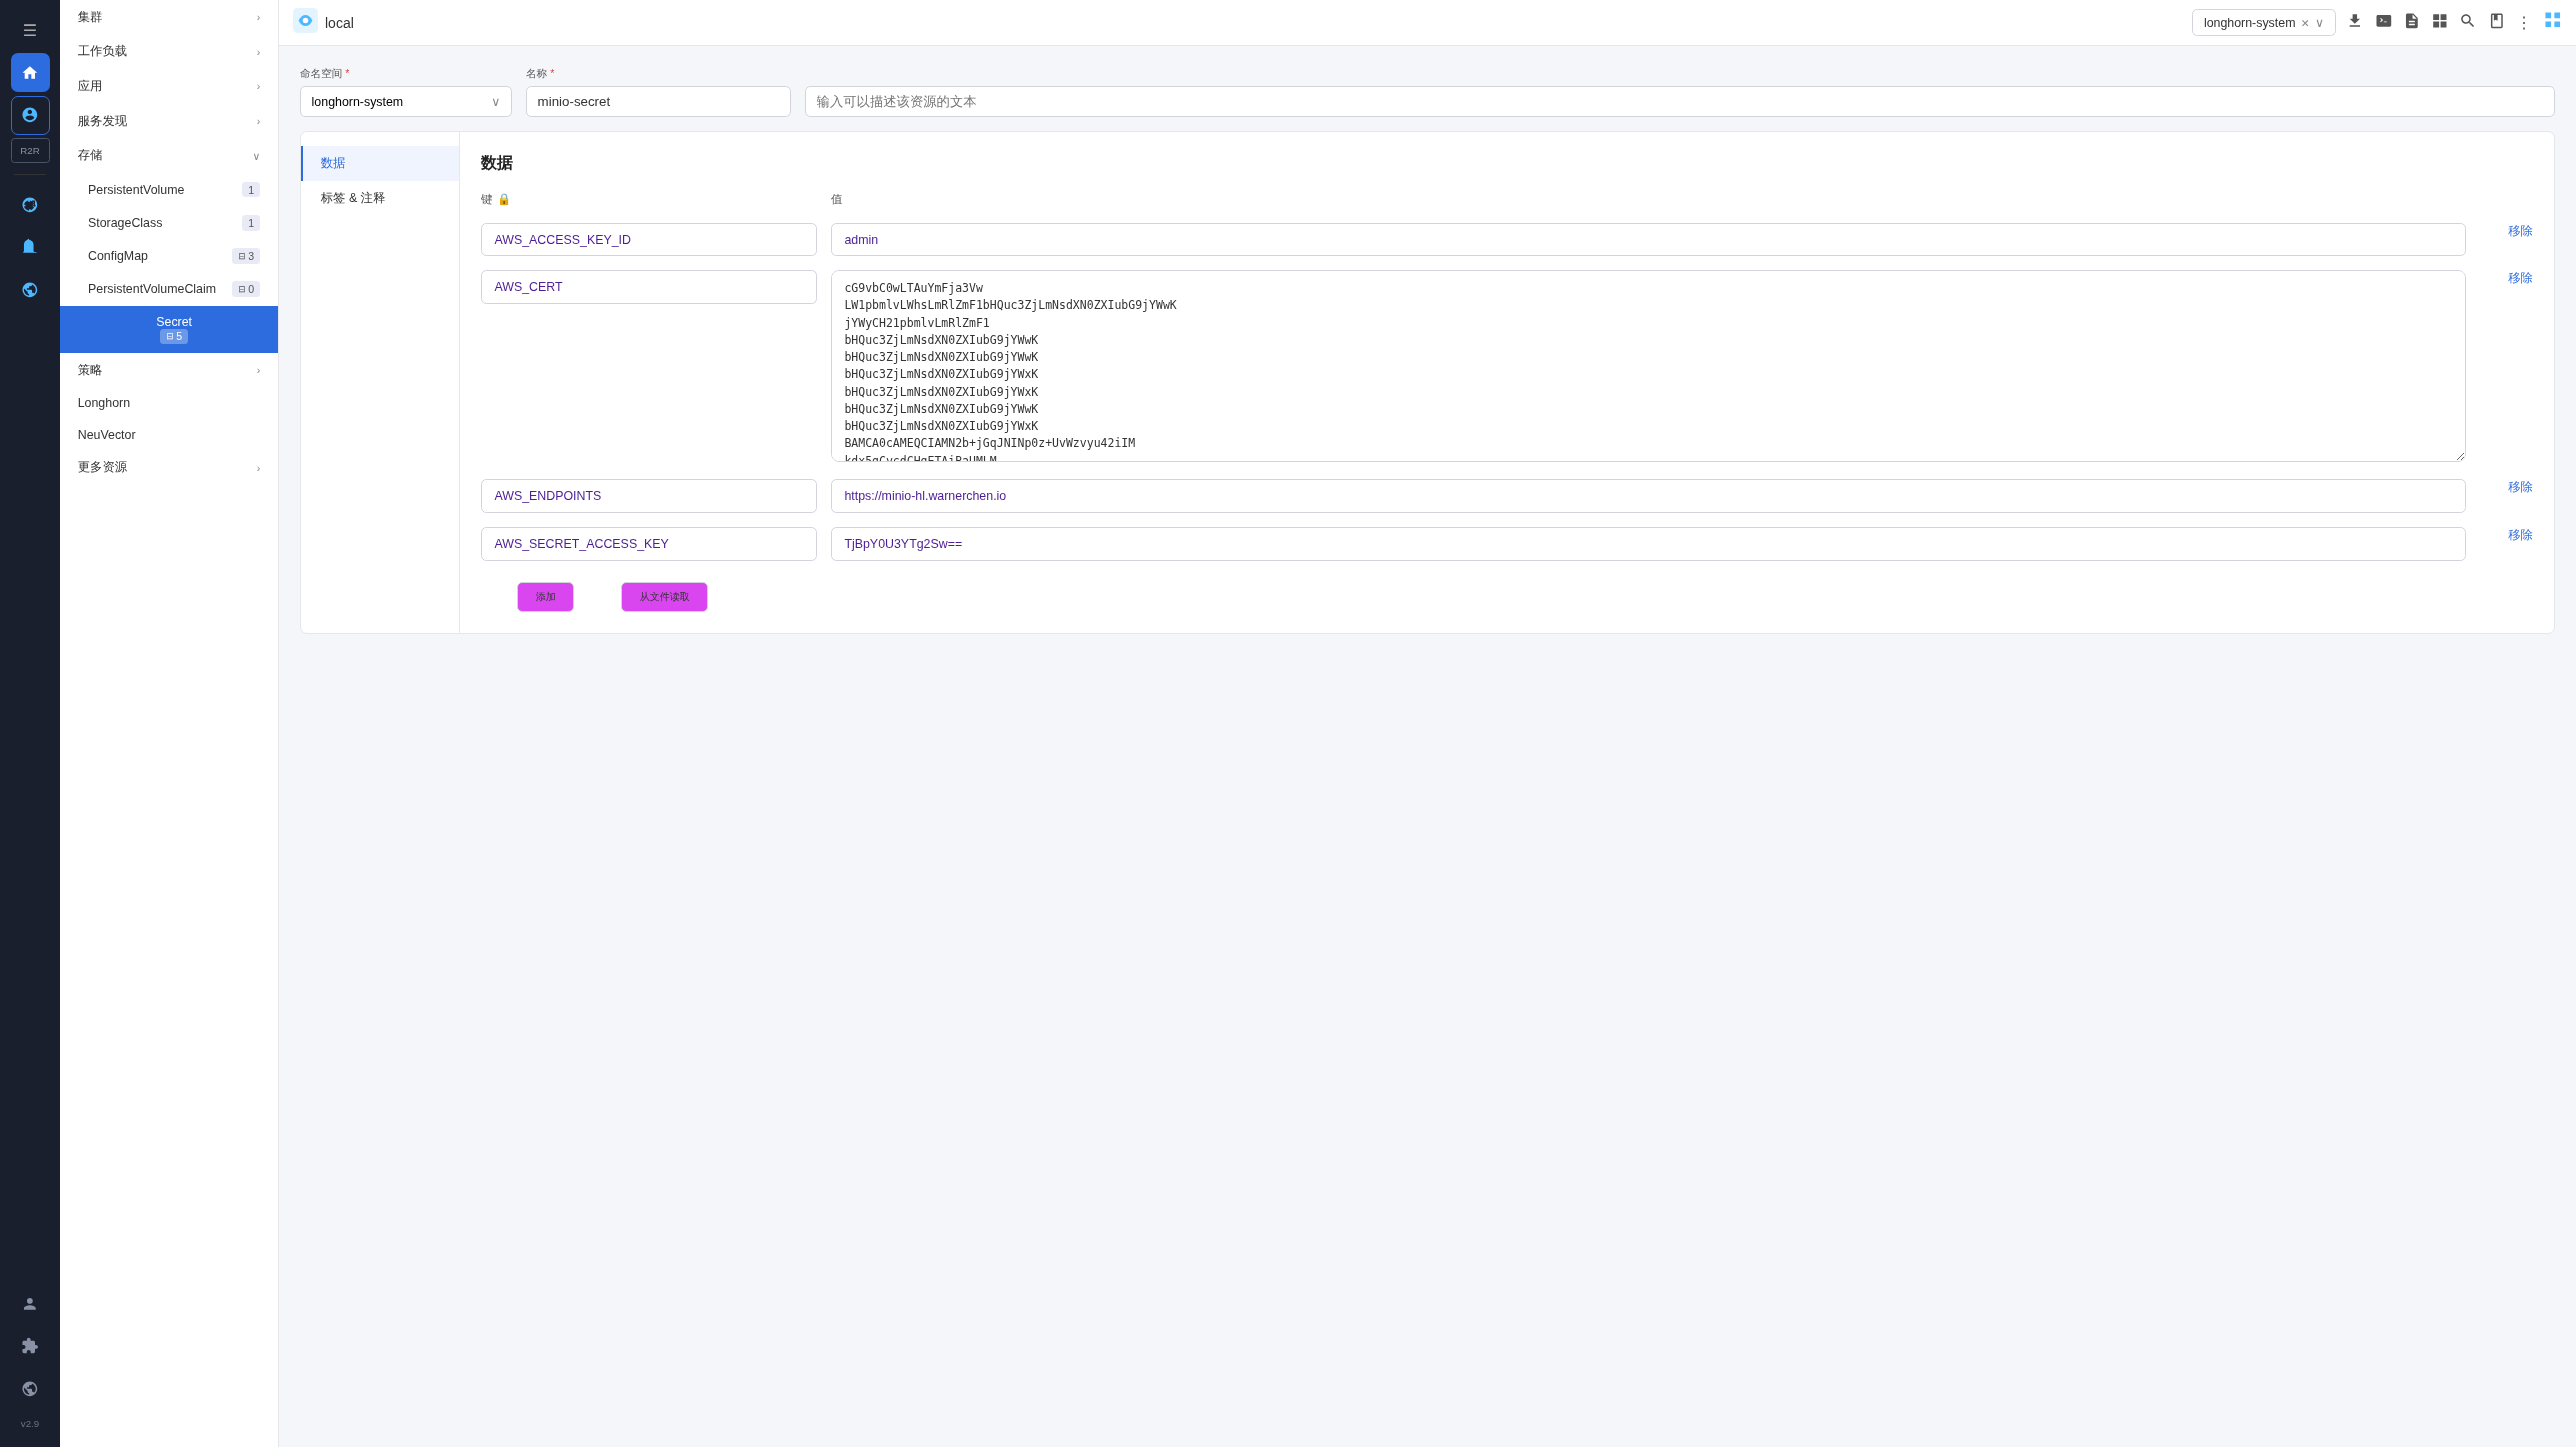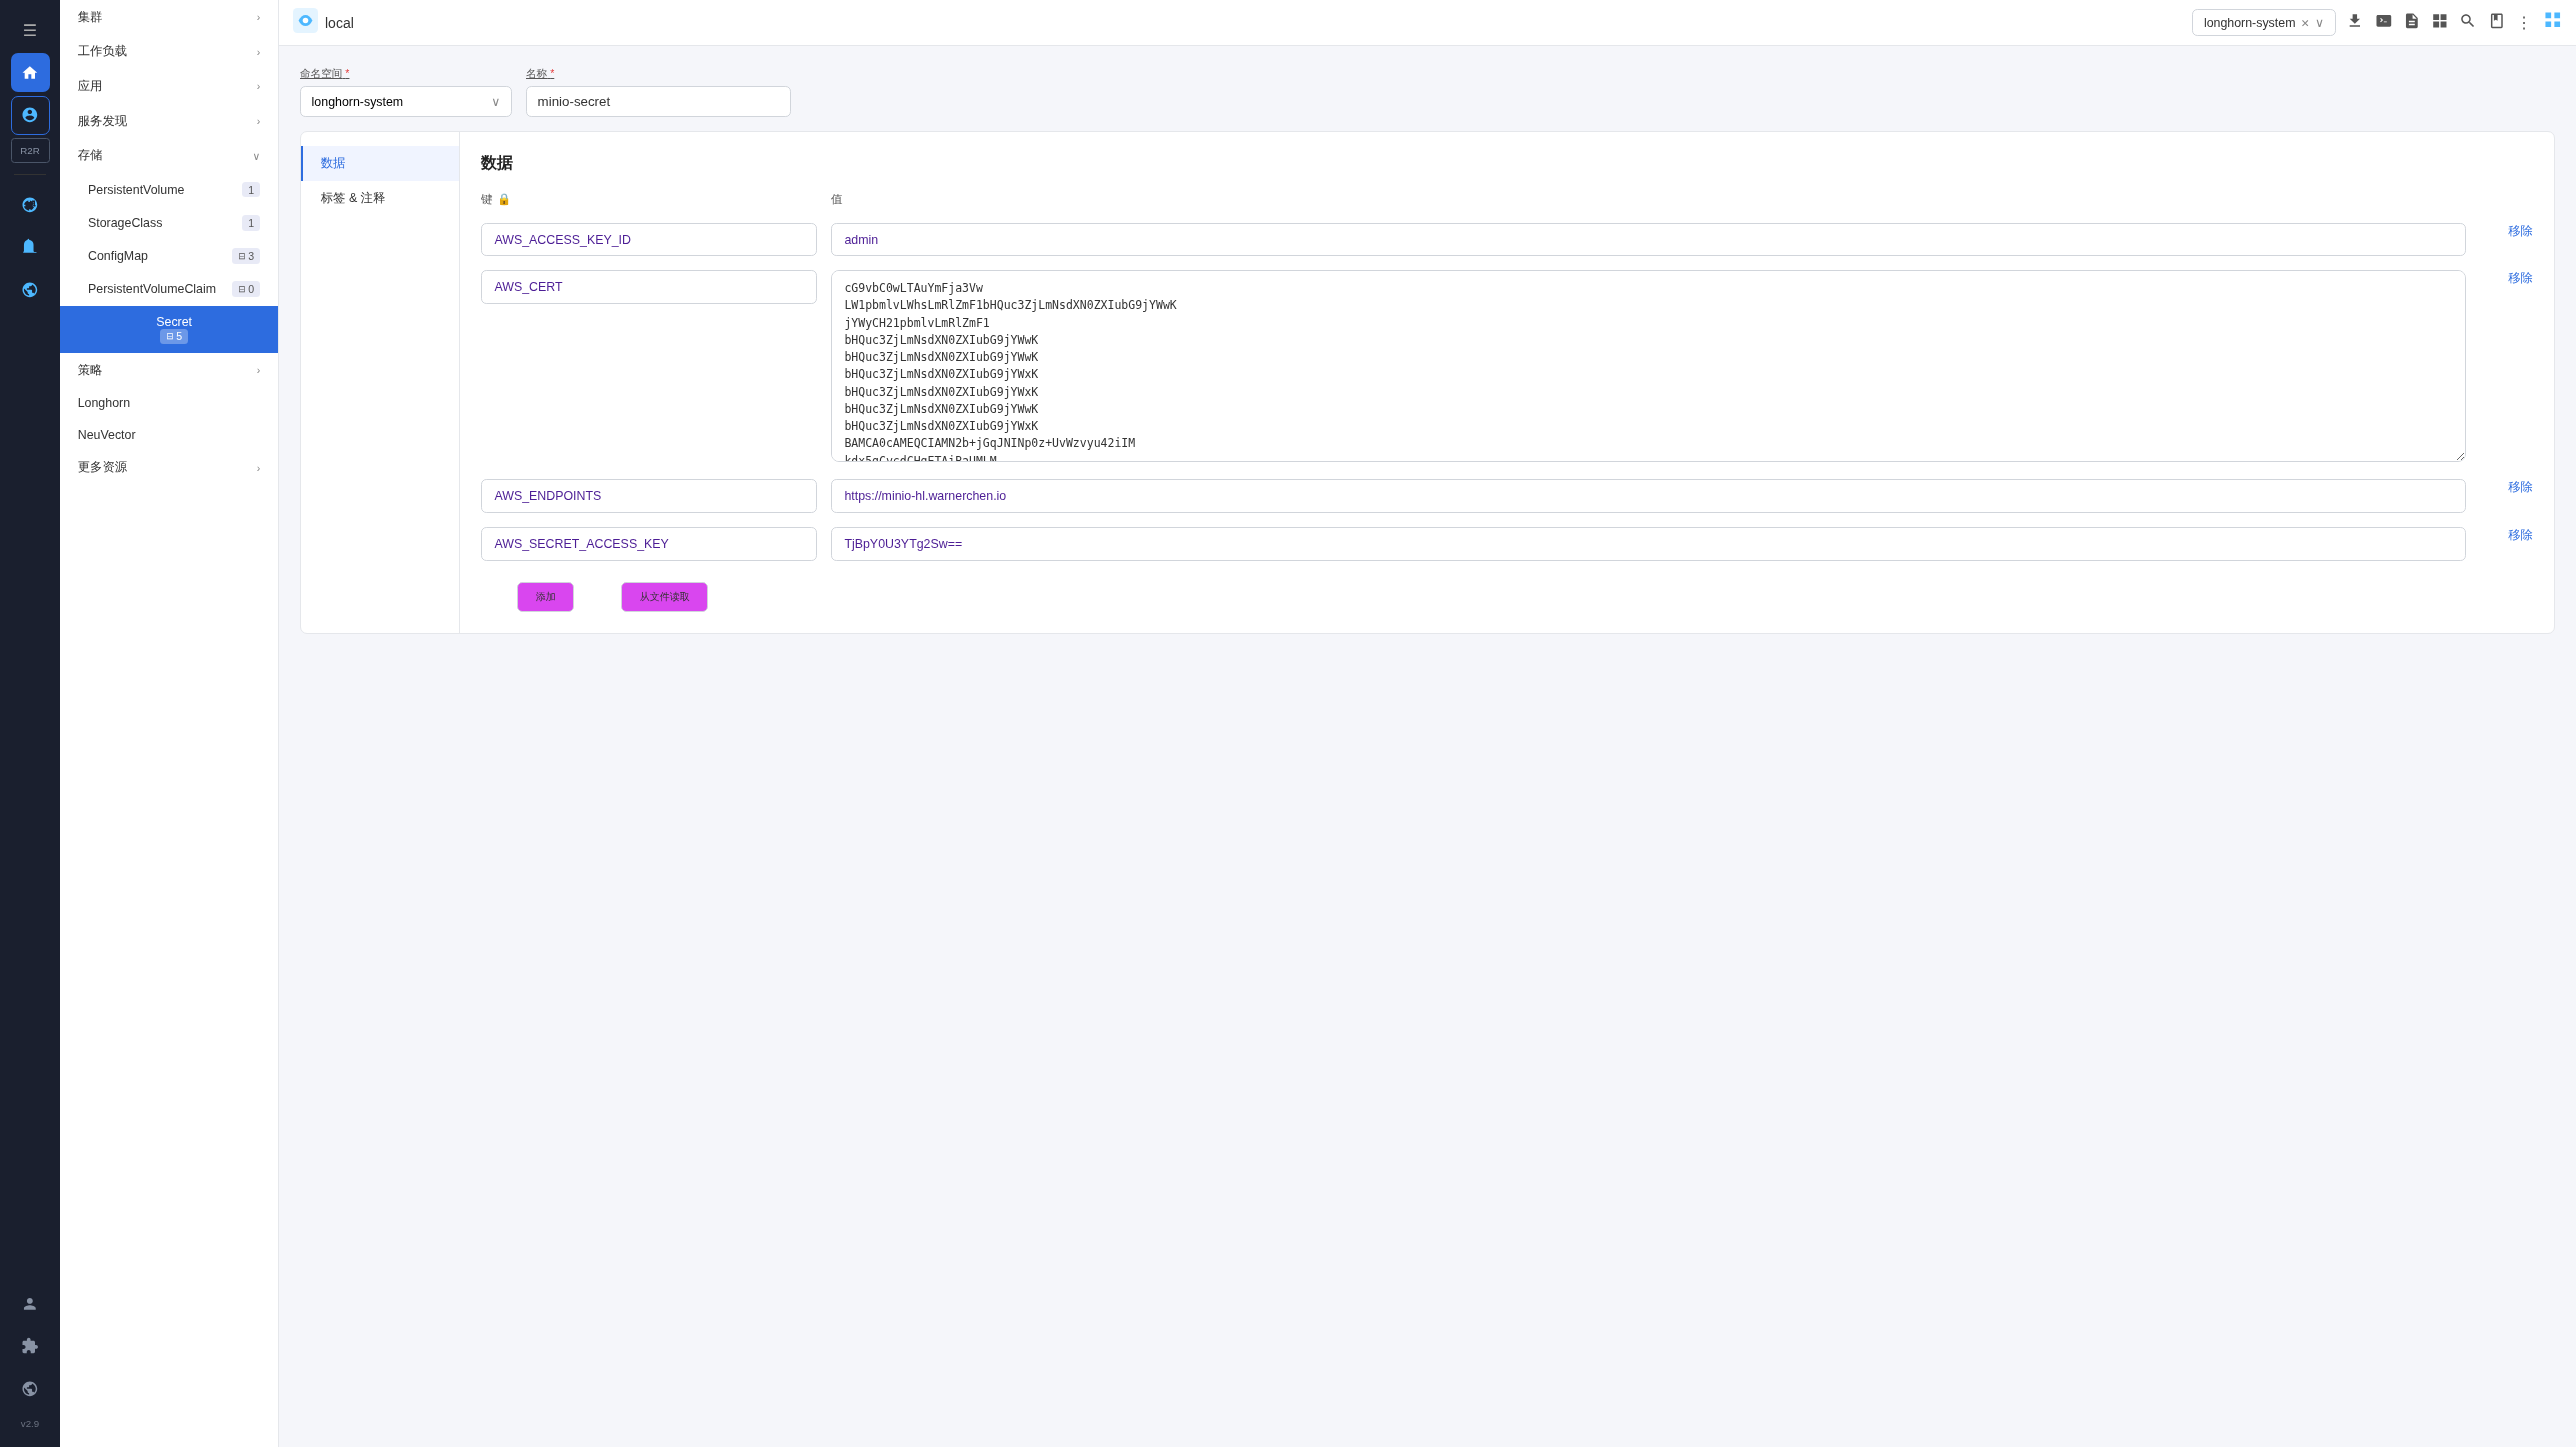--- a/index.html
+++ b/index.html
@@ -103,21 +103,21 @@
     .ns-tag-close { color: #888; cursor: pointer; font-size: 10.6px; }
     .topbar-icons { display: flex; align-items: center; gap: 10.6px; }
     .topbar-icon { color: #555; font-size: 16px; cursor: pointer; }
     .topbar-grid-icon { color: #4db8ff; font-size: 17.7px; }
 
     
     .content { flex: 1; overflow-y: auto; padding: 21px; background: #f5f6fa; }
     .form-field {
       display: flex; flex-direction: column; gap: 5.3px;
     }
-    .form-field label { font-size: 10.6px; color: #555; text-decoration: underline; }
+    .form-field label { font-size: 10.6px; color: #555; }
     .field-select {
       display: flex; align-items: center;
       border: 0.9px solid #d1d5db; border-radius: 5.3px;
       background: #fff; padding: 7px 10.6px;
       min-width: 212px; gap: 7px; cursor: pointer;
     }
     .field-input {
       border: 0.9px solid #d1d5db; border-radius: 5.3px;
       background: #fff; padding: 7px 10.6px;
       min-width: 265px; color: #333;
@@ -427,20 +427,21 @@
 
       <div class="form-field">
         <label>
           <span>名称</span>
           <span style="color:#e53e3e">*</span>
         </label>
         <input class="field-input" type="text" value="minio-secret" style="">
       </div>
 
       <div class="form-field" style="flex:1">
+        <input class="field-input-desc" type="text" style="width: 100%;" placeholder="输入可以描述该资源的文本">
       </div>
     </div>
 
     <div class="card" style="margin-top:14px;">
 
       <div class="card-sidebar">
         <div class="card-sidebar-item active">数据</div>
         <div class="card-sidebar-item">标签 &amp; 注释</div>
       </div>
 

